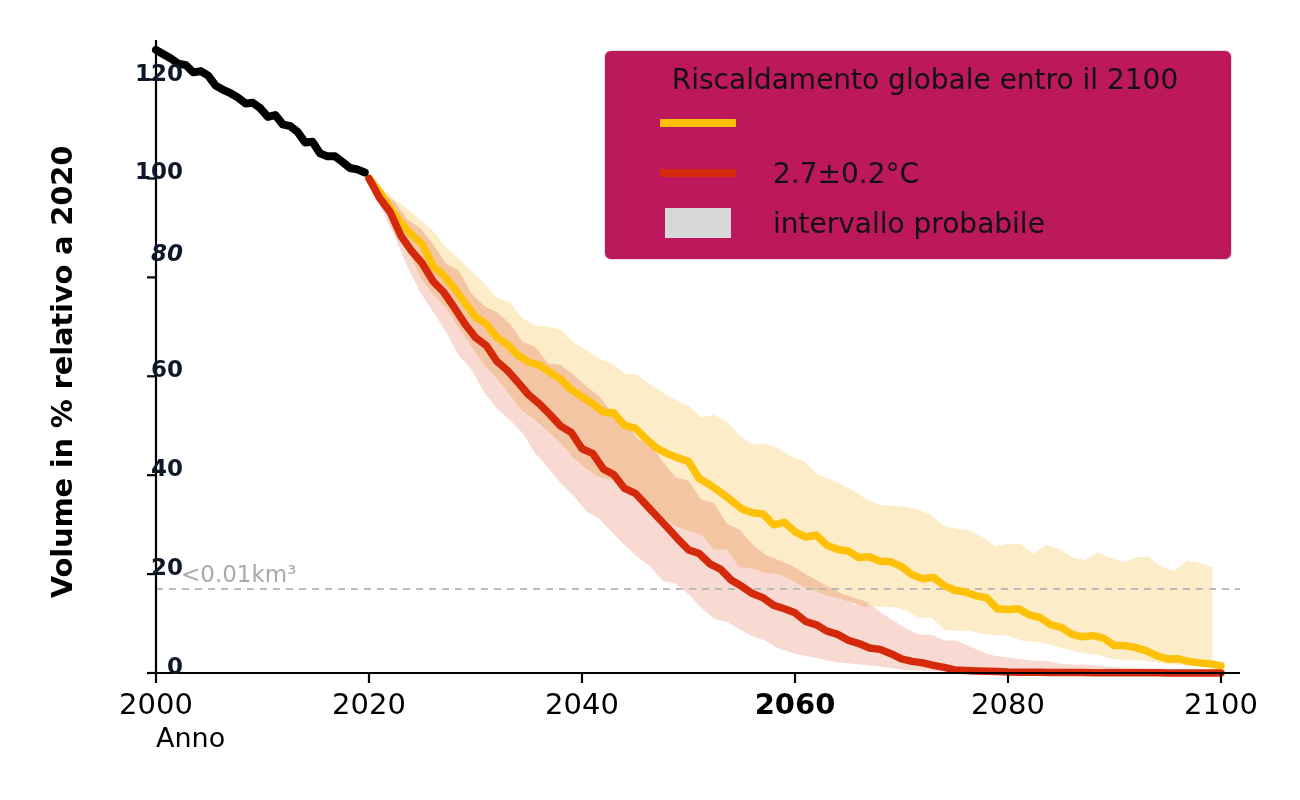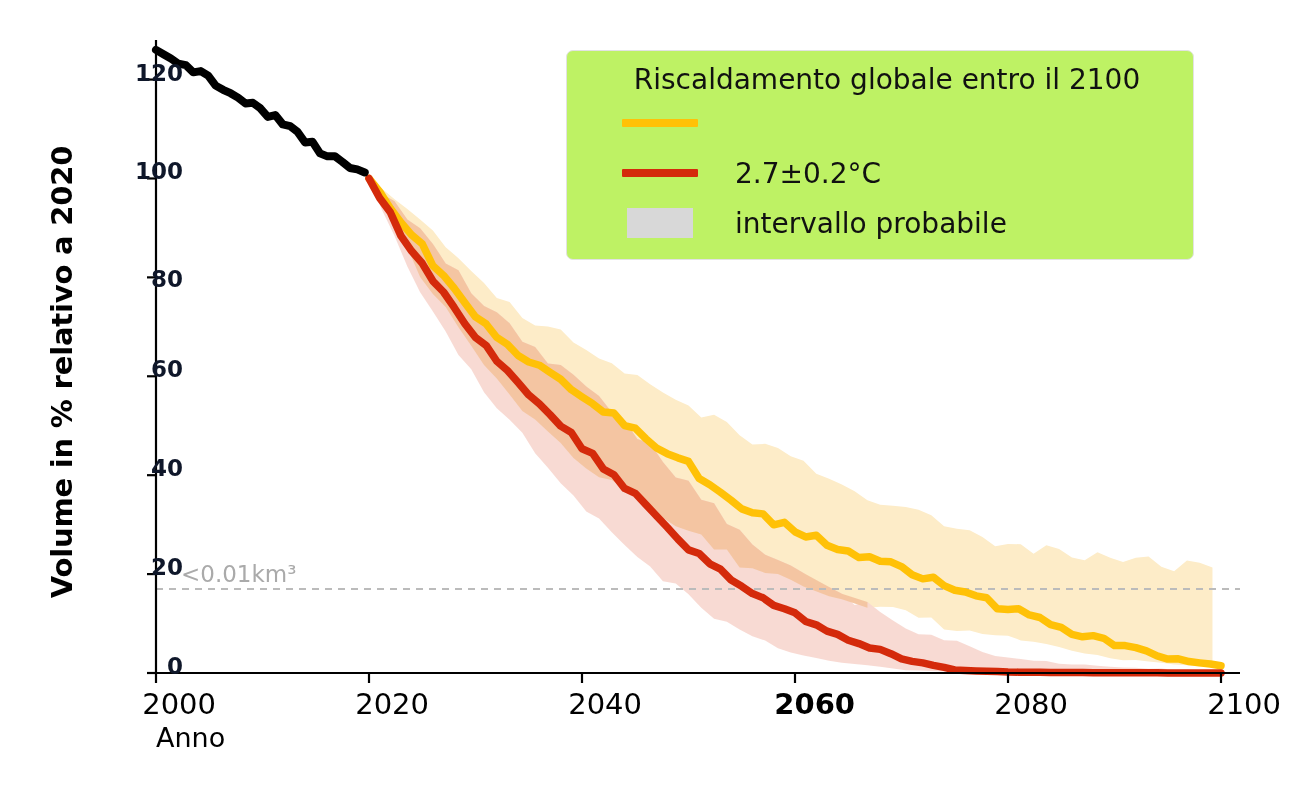--- a/index.html
+++ b/index.html
@@ -20,26 +20,26 @@
   }
   #xlabel{
     left:156px;top:722px;width:1066px;
     font-size:27px;font-weight:normal;color:#000;
   }
   .ytick{
     position:absolute;right:0;width:60px;text-align:right;
     font-size:23px;font-weight:bold;color:#0f172a;margin-left:47px;
   }
   .xtick{
-    position:absolute;width:120px;text-align:right;
+    position:absolute;width:120px;text-align:center;
     font-size:29px;color:#000;
   }
   #legend{
-    position:absolute;left:566px;top:50px;width:628px;height:210px;
-    background:#bef264;border:1px solid #e2e2e2;border-radius:7px;
+    position:absolute;left:604px;top:50px;width:628px;height:210px;
+    background:#be185d;border:1px solid #e2e2e2;border-radius:7px;
     box-sizing:border-box;padding:8px 8px 8px 18px;
   }
   #legend-title{
     font-size:28px;color:#111;text-align:center;white-space:nowrap;
     margin:4px 0 2px 4px;
   }
   .legend-row{display:flex;align-items:center;height:50px;}
   .legend-key{width:150px;display:flex;justify-content:center;align-items:center;}
   .legend-line{width:76px;height:8px;border-radius:1px;}
   .legend-patch{width:66px;height:30px;background:#d8d8d8;}
@@ -91,21 +91,21 @@
 <div class="axis-label" id="ylabel">Volume in % relativo a 2020</div>
 <div class="axis-label" id="xlabel">Anno</div>
 
 <div id="annot">&lt;0.01km³</div>
 
 <div id="ytlabels">
     <div class="ytick" style="top: 653px; left: 76px;">0</div>
     <div class="ytick" style="top: 554.094px; left: 76px;">20</div>
     <div class="ytick" style="top: 455.188px; left: 76px;">40</div>
     <div class="ytick" style="top: 356.281px; left: 76px;">60</div>
-    <div class="ytick" style="top: 266px; left: 76px;">80</div>
+    <div class="ytick" style="top: 240px; left: 76px; font-style: italic;">80</div>
     <div class="ytick" style="top: 158.469px; left: 76px;">100</div>
     <div class="ytick" style="top: 59.5625px; left: 76px;">120</div>
   </div>
 <div id="xtlabels">
     <div class="xtick" style="left: 96px; top: 687px;">2000</div>
     <div class="xtick" style="left: 309px; top: 687px;">2020</div>
     <div class="xtick" style="left: 522px; top: 687px;">2040</div>
     <div class="xtick" style="left: 735px; top: 687px; font-weight: bold;">2060</div>
     <div class="xtick" style="left: 948px; top: 687px;">2080</div>
     <div class="xtick" style="left: 1161px; top: 687px;">2100</div>

